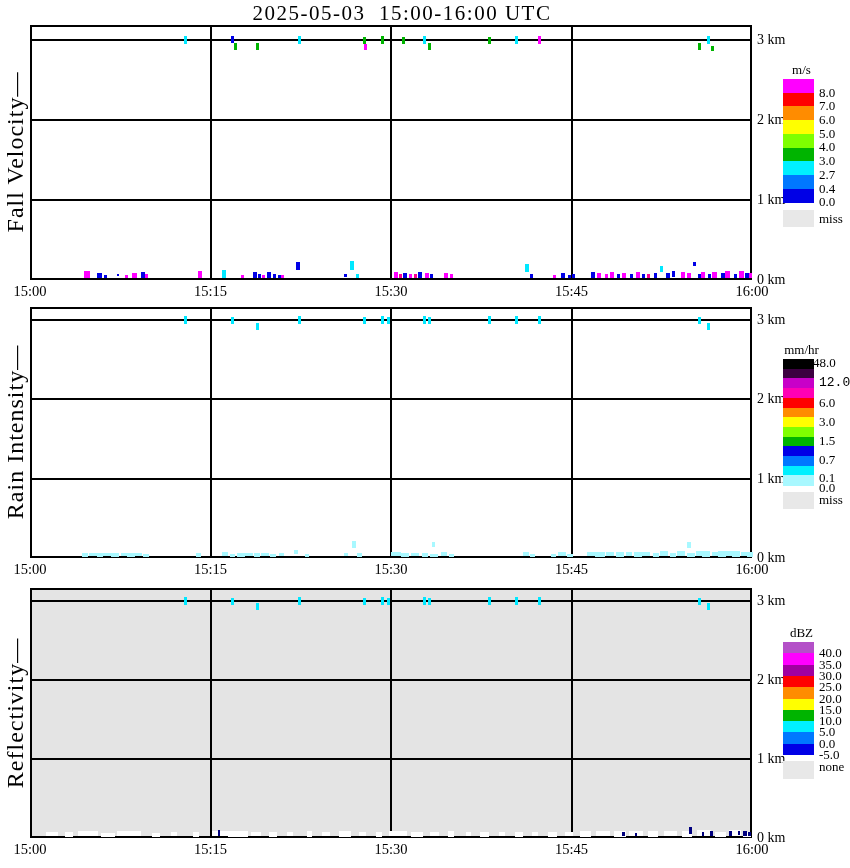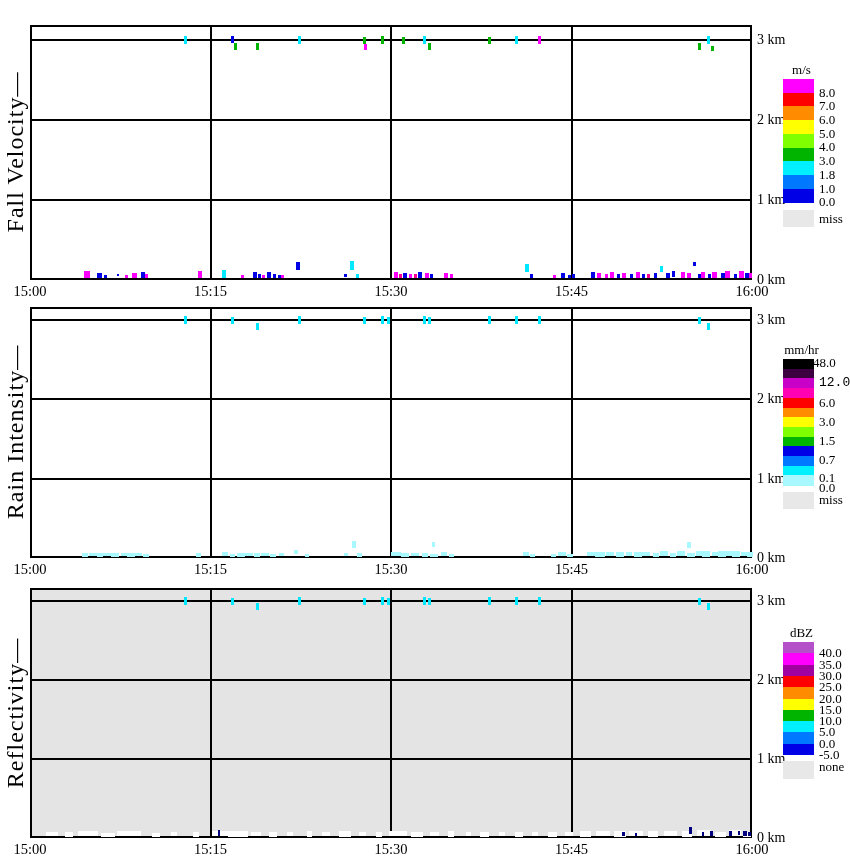--- a/index.html
+++ b/index.html
@@ -14,20 +14,21 @@
   .ticklab{font-size:14.5px;white-space:nowrap;transform:translateX(-50%);}
   .kmlab{font-size:14px;white-space:nowrap;}
   .cbtitle{font-size:13px;white-space:nowrap;transform:translateX(-50%);}
   .cblab{font-size:13px;white-space:nowrap;}
   .pt{position:absolute;}
 </style>
 </head>
 <body>
 
 <div id="canvas">
+  <div class="abs title">2025-05-03  15:00-16:00 UTC</div>
   <div class="abs ylab" style="left:15px;top:152px;">Fall Velocity—</div>
   <div class="abs ylab" style="left:15px;top:432px;">Rain Intensity—</div>
   <div class="abs ylab" style="left:15px;top:713px;">Reflectivity—</div>
 <div class="abs panel-box" style="left: 30px; top: 25px; width: 722px; height: 255px; background: rgb(255, 255, 255);"></div>
     <div class="abs vline" style="left: 209.5px; top: 25px; height: 255px;"></div>
     <div class="abs vline" style="left: 390px; top: 25px; height: 255px;"></div>
     <div class="abs vline" style="left: 570.5px; top: 25px; height: 255px;"></div>
     <div class="abs hline" style="left: 30px; top: 199px; width: 722px;"></div>
     <div class="abs hline" style="left: 30px; top: 119px; width: 722px;"></div>
     <div class="abs hline" style="left: 30px; top: 39px; width: 722px;"></div>
@@ -132,22 +133,22 @@
     <div class="abs " style="left: 783px; top: 161.2px; width: 31px; height: 14.2px; background: rgb(0, 240, 255);"></div>
     <div class="abs " style="left: 783px; top: 174.9px; width: 31px; height: 14.2px; background: rgb(0, 120, 255);"></div>
     <div class="abs " style="left: 783px; top: 188.6px; width: 31px; height: 14.2px; background: rgb(0, 0, 230);"></div>
     <div class="abs " style="left: 783px; top: 210px; width: 31px; height: 17px; background: rgb(232, 232, 232);"></div>
     <div class="abs cblab" style="left: 819px; top: 85px;">8.0</div>
     <div class="abs cblab" style="left: 819px; top: 98px;">7.0</div>
     <div class="abs cblab" style="left: 819px; top: 112px;">6.0</div>
     <div class="abs cblab" style="left: 819px; top: 126px;">5.0</div>
     <div class="abs cblab" style="left: 819px; top: 139px;">4.0</div>
     <div class="abs cblab" style="left: 819px; top: 153px;">3.0</div>
-    <div class="abs cblab" style="left: 819px; top: 167px;">1.8</div>
-    <div class="abs cblab" style="left: 819px; top: 181px;">1.0</div>
+    <div class="abs cblab" style="left: 819px; top: 167px;">2.7</div>
+    <div class="abs cblab" style="left: 819px; top: 181px;">0.4</div>
     <div class="abs cblab" style="left: 819px; top: 194px;">0.0</div>
     <div class="abs cblab" style="left: 819px; top: 211px;">miss</div>
     <div class="abs panel-box" style="left: 30px; top: 307px; width: 722px; height: 251px; background: rgb(255, 255, 255);"></div>
     <div class="abs vline" style="left: 209.5px; top: 307px; height: 251px;"></div>
     <div class="abs vline" style="left: 390px; top: 307px; height: 251px;"></div>
     <div class="abs vline" style="left: 570.5px; top: 307px; height: 251px;"></div>
     <div class="abs hline" style="left: 30px; top: 477.667px; width: 722px;"></div>
     <div class="abs hline" style="left: 30px; top: 398.333px; width: 722px;"></div>
     <div class="abs hline" style="left: 30px; top: 319px; width: 722px;"></div>
     <div class="abs pt" style="left: 183.73px; top: 315.967px; width: 3px; height: 8px; background: rgb(0, 232, 255);"></div>

